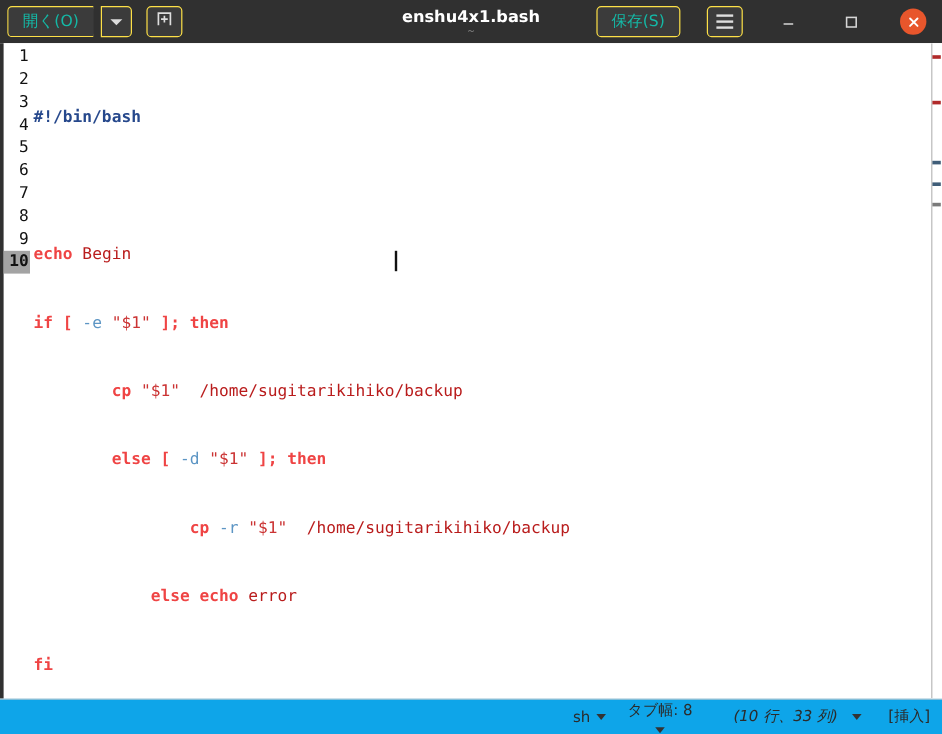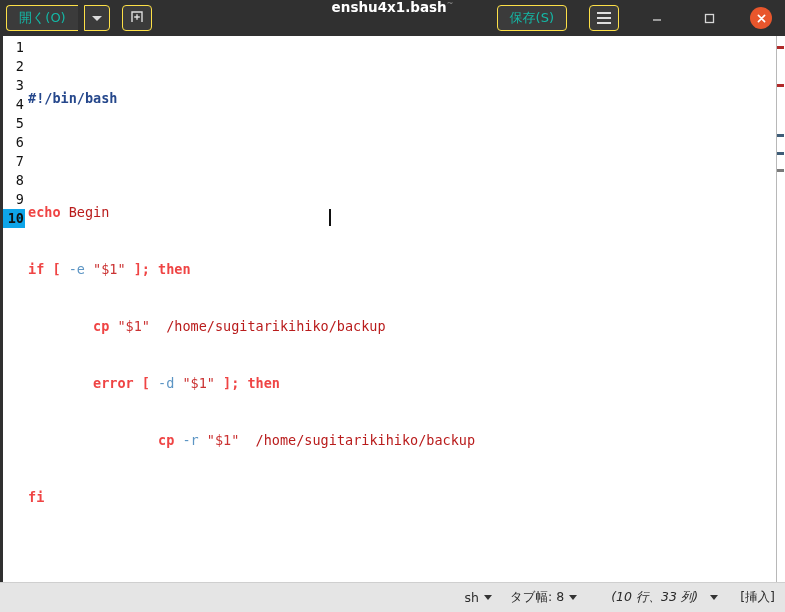--- a/index.html
+++ b/index.html
@@ -106,22 +106,22 @@
     align-items: center;
     justify-content: center;
     color: #ffffff;
     font-size: 13px;
     line-height: 1;
   }
   .title-wrap {
     position: absolute;
     left: 0; right: 0; top: 0; bottom: 0;
     display: flex;
-    flex-direction: row;
-    align-items: flex-start;
+    flex-direction: column;
+    align-items: center;
     justify-content: center;
     pointer-events: none;
     z-index: 1;
   }
   .title-main {
     font-size: 13.5px;
     font-weight: bold;
     color: #ffffff;
     line-height: 15px;
   }
@@ -170,21 +170,21 @@
     line-height: 19px;
     color: #111111;
     user-select: none;
   }
   .gutter .ln {
     padding-right: 1px;
     height: 19px;
   }
   .gutter .ln.active {
     font-weight: bold;
-    background: #0ea5e9;
+    background: #a3a3a3;
   }
   .code {
     flex: 1;
     padding-top: 15px;
     padding-left: 3px;
     box-sizing: border-box;
     font-family: "DejaVu Sans Mono", "Liberation Mono", monospace;
     font-size: 13.5px;
     line-height: 19px;
     color: #111111;
@@ -224,39 +224,39 @@
     position: absolute;
     left: 0;
     width: 7px;
     height: 3px;
   }
 
   
   .statusbar {
     height: 30px;
     min-height: 30px;
-    background: #e5e5e5;
+    background: #0ea5e9;
     border-top: 1px solid #cfcfcf;
     display: flex;
     align-items: center;
     justify-content: flex-end;
     box-sizing: border-box;
     padding-right: 10px;
     font-size: 12.5px;
     color: #2b2b2b;
   }
   .sb-item {
     display: flex;
     align-items: center;
     gap: 5px;
     cursor: default;
     white-space: nowrap;
   }
   .sb-gap-1 { margin-right: 18px; }
-  .sb-gap-2 { margin-right: 34px; }
+  .sb-gap-2 { margin-right: 34px; flex-direction: column; }
   .sb-gap-3 { margin-right: 12px; font-style: italic; }
   .sb-gap-4 { margin-right: 22px; }
   .sb-caret {
     width: 0; height: 0;
     border-left: 4.5px solid transparent;
     border-right: 4.5px solid transparent;
     border-top: 5px solid #333333;
     display: inline-block;
   }
 </style>
@@ -334,22 +334,23 @@
       <div class="ln">9</div>
       <div class="ln active">10</div>
     </div>
 
     <div class="code">
       <div class="cl"><span class="tok-shebang">#!/bin/bash</span></div>
       <div class="cl"><span></span></div>
       <div class="cl"><span class="tok-kw">echo</span><span class="tok-plain"> Begin</span></div>
       <div class="cl"><span class="tok-kw">if [</span><span class="tok-flag"> -e</span><span class="tok-str"> "$1"</span><span class="tok-kw"> ]; then</span></div>
       <div class="cl"><span class="tok-kw">        cp</span><span class="tok-str"> "$1"</span><span class="tok-plain">  /home/sugitarikihiko/backup</span></div>
-      <div class="cl"><span class="tok-kw">        error [</span><span class="tok-flag"> -d</span><span class="tok-str"> "$1"</span><span class="tok-kw"> ]; then</span></div>
+      <div class="cl"><span class="tok-kw">        else [</span><span class="tok-flag"> -d</span><span class="tok-str"> "$1"</span><span class="tok-kw"> ]; then</span></div>
       <div class="cl"><span class="tok-kw">                cp</span><span class="tok-flag"> -r</span><span class="tok-str"> "$1"</span><span class="tok-plain">  /home/sugitarikihiko/backup</span></div>
+      <div class="cl"><span class="tok-kw">            else echo</span><span class="tok-plain"> error</span></div>
       <div class="cl"><span class="tok-kw">fi</span></div>
       
       <div class="cursor"></div>
     </div>
 
     <div class="overview">
       <div class="ovmark" style="top:10px;background:#b02a2a;"></div>
       <div class="ovmark" style="top:48px;background:#b02a2a;"></div>
       <div class="ovmark" style="top:98px;background:#3f5d78;"></div>
       <div class="ovmark" style="top:116px;background:#3f5d78;"></div>

